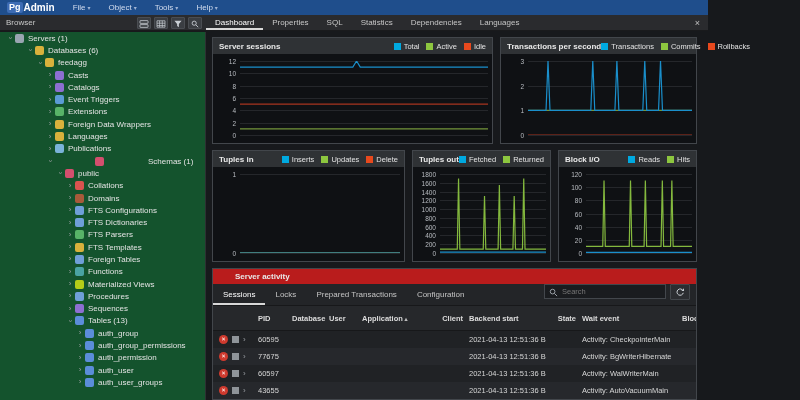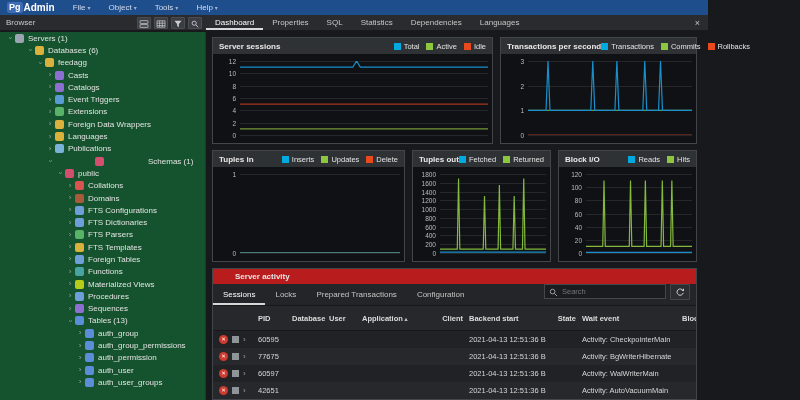--- a/index.html
+++ b/index.html
@@ -647,21 +647,21 @@
               <div class="col c-state"></div>
               <div class="col c-wait_event">Activity: WalWriterMain</div>
               <div class="col c-blocking_pids"></div>
             </div>
             <div class="t-row">
               <div class="col c-actions row-actions">
                 <span class="btn-terminate">✕</span>
                 <span class="btn-cancel"></span>
                 <span class="row-expand">›</span>
               </div>
-              <div class="col c-pid">42651</div>
+              <div class="col c-pid">43655</div>
               <div class="col c-database"></div>
               <div class="col c-user"></div>
               <div class="col c-application"></div>
               <div class="col c-client"></div>
               <div class="col c-backend_start">2021-04-13 12:51:36 BST</div>
               <div class="col c-state"></div>
               <div class="col c-wait_event">Activity: AutoVacuumMain</div>
               <div class="col c-blocking_pids"></div>
             </div>
           </div>

